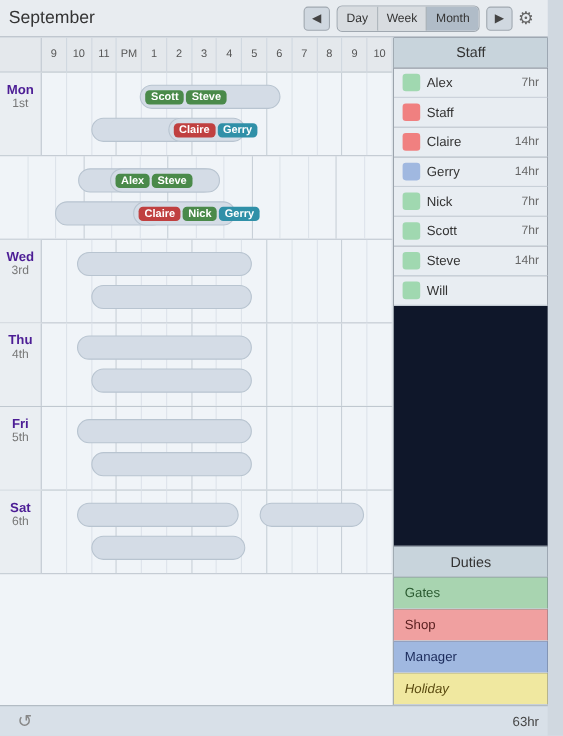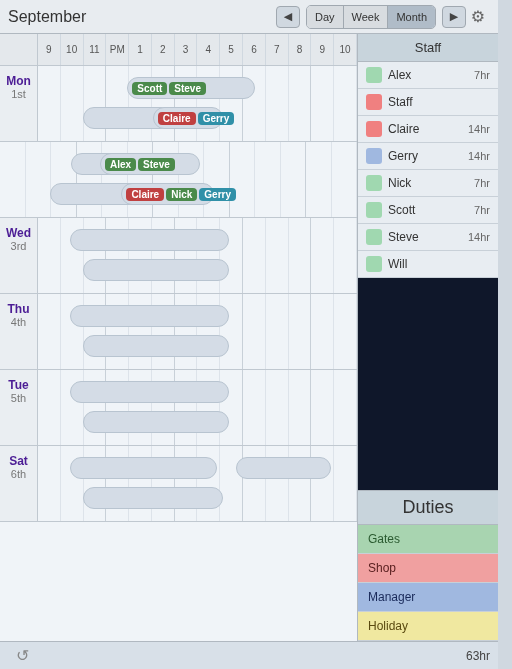--- a/index.html
+++ b/index.html
@@ -31,21 +31,21 @@
     .staff-panel { width: 140px; display: flex; flex-direction: column; background: #0f172a; }
     .staff-header { background: #c8d4dc; text-align: center; padding: 6px; font-size: 13px; font-weight: 500; color: #333; border-bottom: 1px solid #b0b8c0; }
     .staff-list { flex: 1; overflow-y: auto; }
     .staff-item { display: flex; align-items: center; padding: 5px 8px; border-bottom: 1px solid #c8d0d8; background: #e8edf2; }
     .staff-color { width: 16px; height: 16px; border-radius: 3px; margin-right: 6px; flex-shrink: 0; }
     .staff-name { flex: 1; font-size: 12px; color: #333; }
     .staff-hours { font-size: 11px; color: #666; }
 
     
     .duties-section { border-top: 1px solid #b0b8c0; }
-    .duties-header { background: #c8d4dc; text-align: center; padding: 6px; font-size: 18px; font-weight: 500; color: #333; border-bottom: 1px solid #b0b8c0; }
+    .duties-header { background: #c8d4dc; text-align: center; padding: 6px; font-size: 13px; font-weight: 500; color: #333; border-bottom: 1px solid #b0b8c0; }
     .duty-item { padding: 6px 10px; border-bottom: 1px solid #c8d0d8; font-size: 12px; font-weight: 500; }
     .duty-gates { background: #a8d8b0; color: #2a5a30; }
     .duty-shop { background: #f0a0a0; color: #5a2020; }
     .duty-manager { background: #a0b8e0; color: #1a2a5a; }
     .duty-holiday { background: #f0e8a0; color: #5a4a10; }
 
     
     .footer { height: 28px; display: flex; align-items: center; justify-content: flex-end; padding: 0 8px; background: #d8e0e8; border-top: 1px solid #b0b8c0; font-size: 12px; color: #444; }
     .footer-left { flex: 1; display: flex; align-items: center; }
     .refresh-icon { font-size: 16px; color: #888; margin-left: 8px; }
@@ -237,21 +237,21 @@
               <div style="position: relative; height: 28px; margin-top: 4px;">
                 <div class="bar" style="left: 10%; width: 50%;"></div>
               </div>
               <div style="position: relative; height: 28px; margin-top: 2px; margin-bottom: 4px;">
                 <div class="bar" style="left: 14%; width: 46%;"></div>
               </div>
             </div>
           </div>
           <div class="day-row-wrap">
             <div class="dlabel">
-              <div class="dlabel-name">Tue</div>
+              <div class="dlabel-name">Fri</div>
               <div class="dlabel-num">5th</div>
             </div>
             <div class="dcontent">
               <div class="dcontent-grid">
                 <div class="dcontent-grid-col"></div>
                 <div class="dcontent-grid-col"></div>
                 <div class="dcontent-grid-col major"></div>
                 <div class="dcontent-grid-col"></div>
                 <div class="dcontent-grid-col"></div>
                 <div class="dcontent-grid-col major"></div>
@@ -350,21 +350,21 @@
             <div class="staff-name">Will</div>
             <div class="staff-hours"></div>
           </div>
         </div>
       <div class="duties-section">
         <div class="duties-header">Duties</div>
         <div id="duties-list">
             <div class="duty-item duty-gates" style="background: rgb(168, 212, 176); color: rgb(42, 90, 48); padding: 7px 10px; border-bottom: 1px solid rgb(200, 208, 216); font-size: 12px; font-weight: 500;">Gates</div>
             <div class="duty-item duty-shop" style="background: rgb(240, 160, 160); color: rgb(90, 32, 32); padding: 7px 10px; border-bottom: 1px solid rgb(200, 208, 216); font-size: 12px; font-weight: 500;">Shop</div>
             <div class="duty-item duty-manager" style="background: rgb(160, 184, 224); color: rgb(26, 42, 90); padding: 7px 10px; border-bottom: 1px solid rgb(200, 208, 216); font-size: 12px; font-weight: 500;">Manager</div>
-            <div class="duty-item duty-holiday" style="background: rgb(240, 232, 160); color: rgb(90, 74, 16); padding: 7px 10px; border-bottom: 1px solid rgb(200, 208, 216); font-size: 12px; font-weight: 500;">Holiday</div>
+            <div class="duty-item duty-holiday" style="background: rgb(240, 232, 160); color: rgb(90, 74, 16); padding: 7px 10px; border-bottom: 1px solid rgb(200, 208, 216); font-size: 12px; font-weight: 500; font-style: italic;">Holiday</div>
           </div>
       </div>
     </div>
 
   </div>
 
   <div class="footer">
     <div class="footer-left">
       <span class="refresh-icon">↺</span>
     </div>

